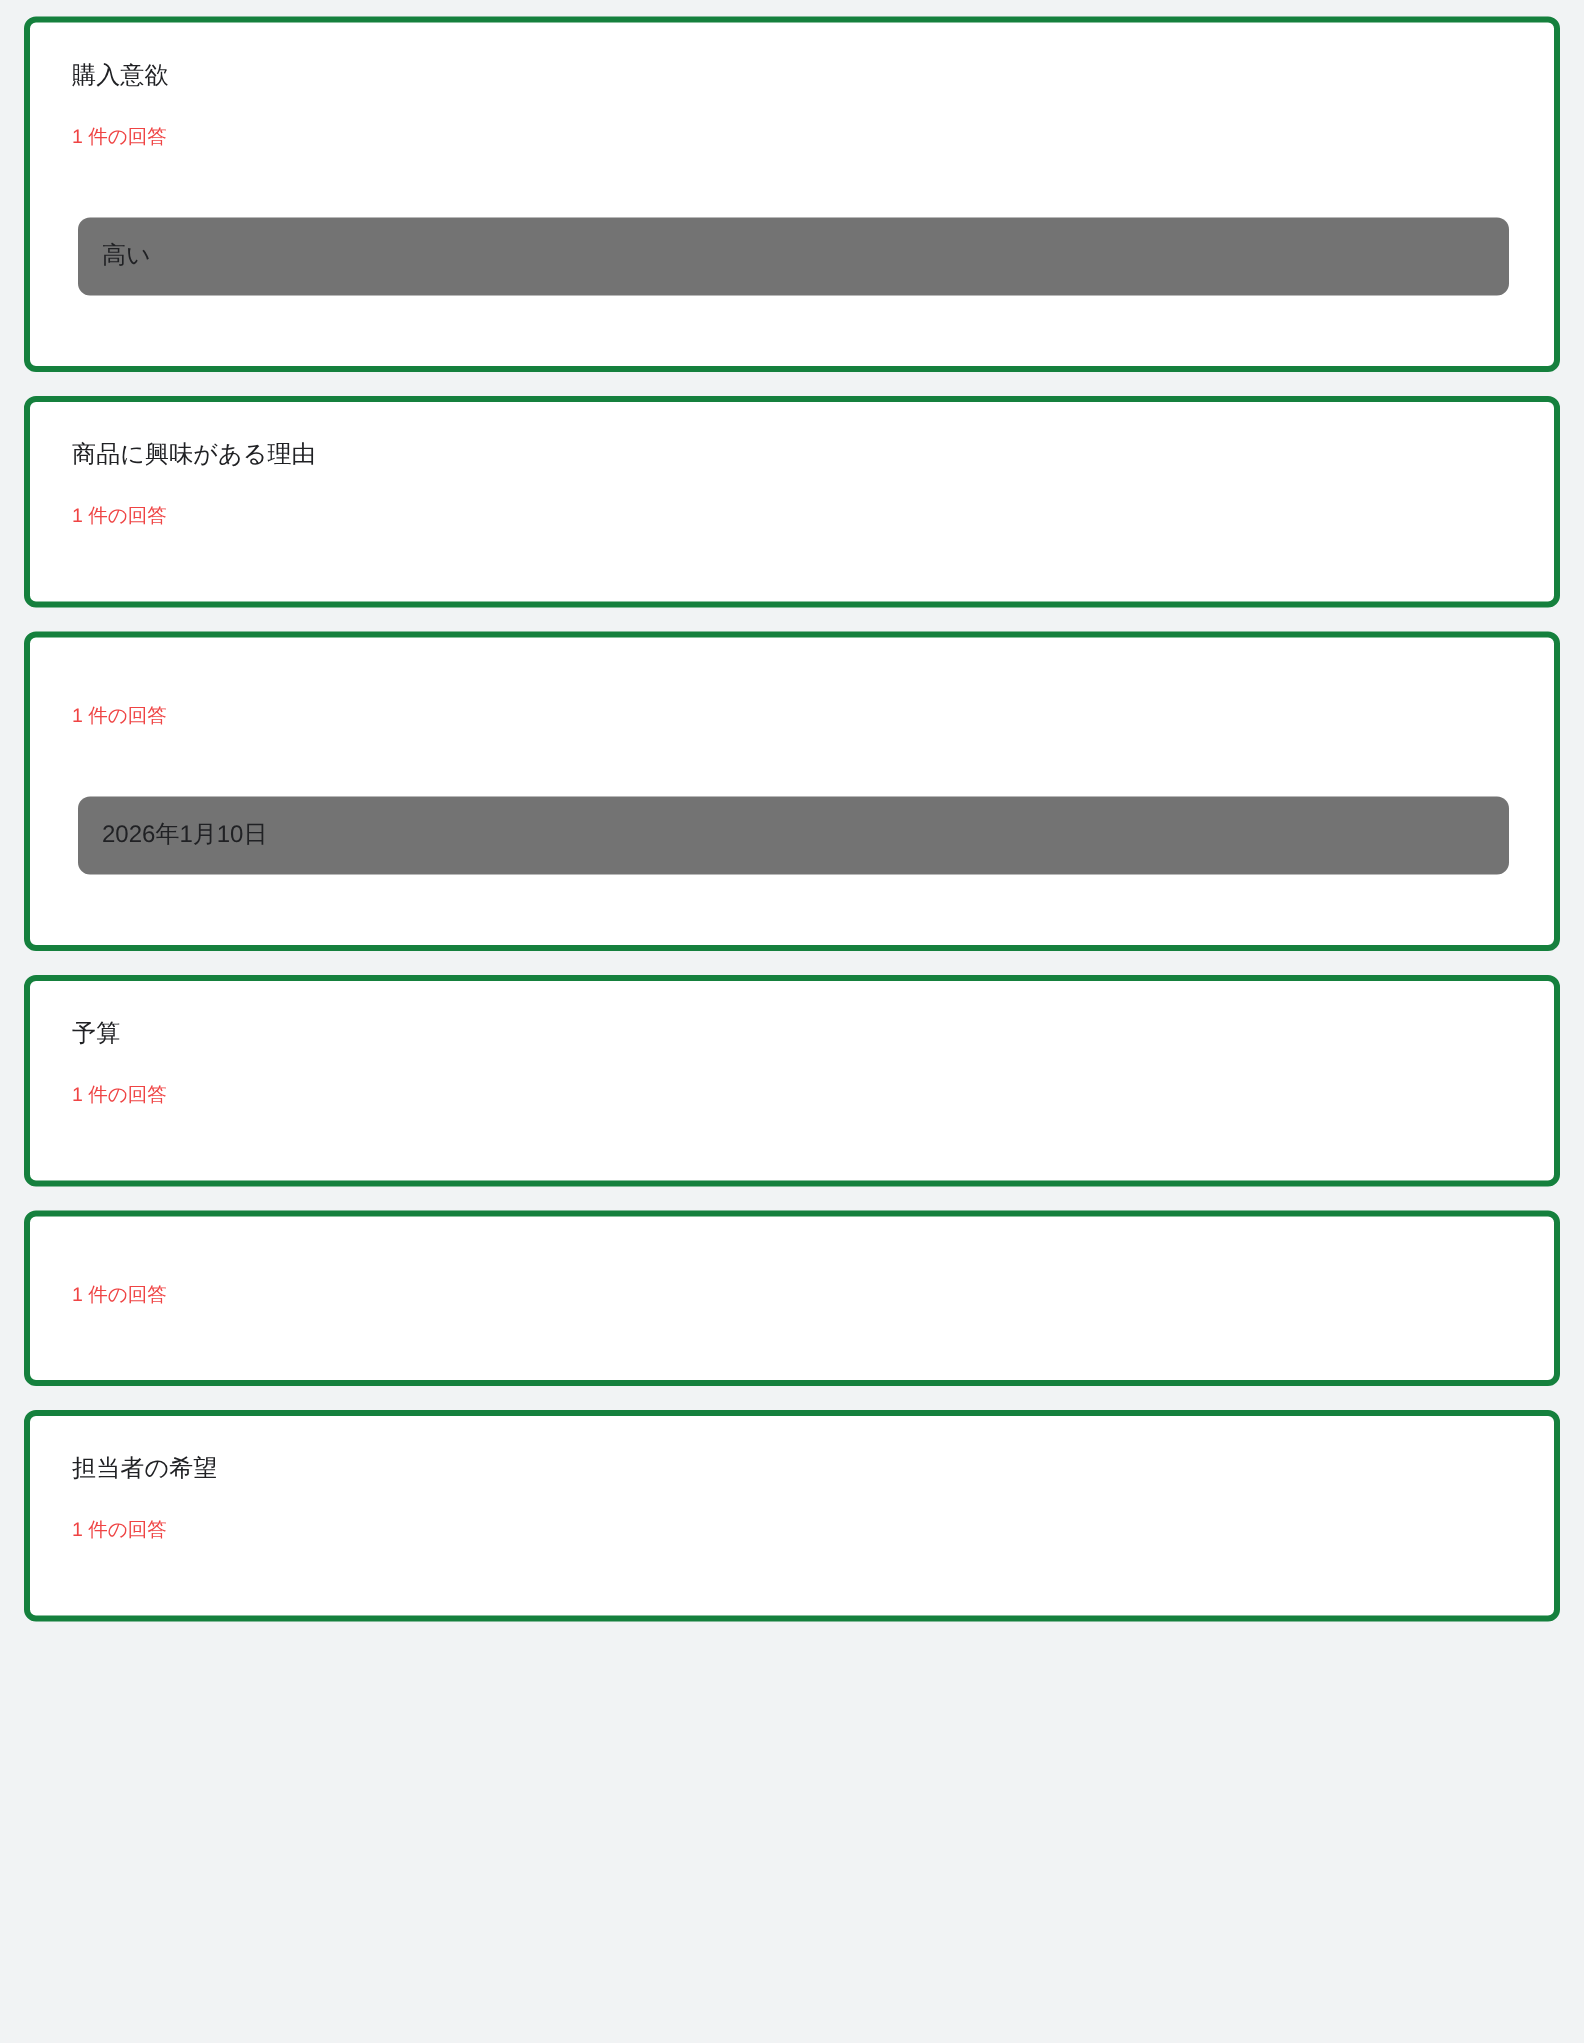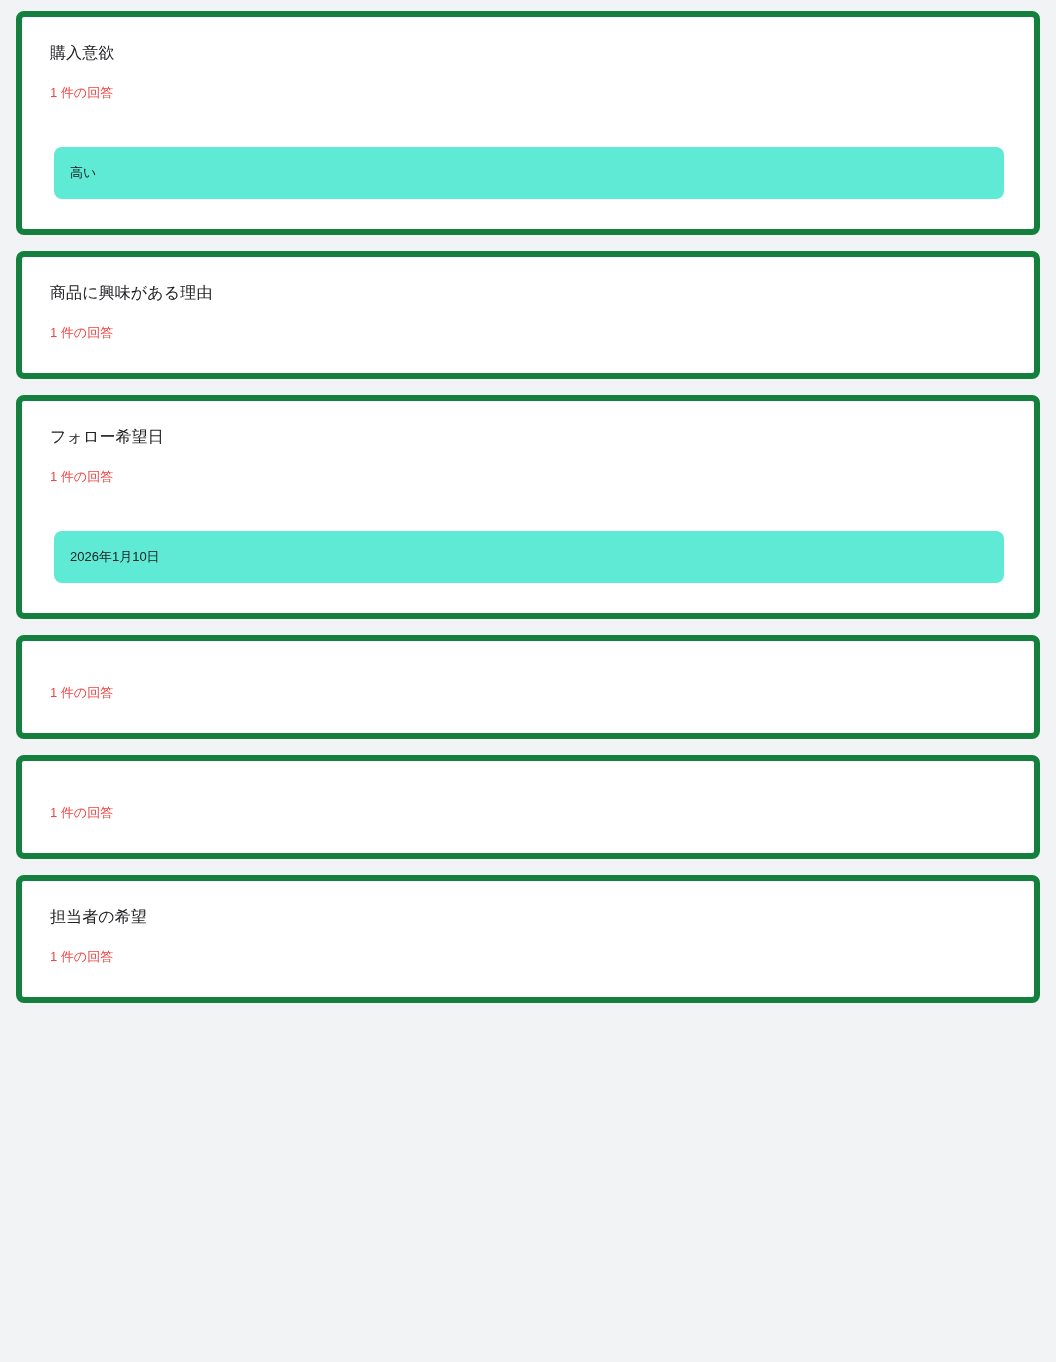--- a/index.html
+++ b/index.html
@@ -17,46 +17,46 @@
     color: #202124;
   }
   .cards-viewport {
     width: 1056px;
     height: 1344px;
     overflow: hidden;
     padding-top: 11px;
   }
   .card {
     background: #ffffff;
-    border: 6px solid #15803d;
+    border: 4px solid #15803d;
     border-radius: 8px;
     margin: 0 16px 16px 16px;
-    padding: 24px 30px 30px 28px;
+    padding: 24px 30px 47px 28px;
   }
   .q-title {
     margin: 0;
     font-size: 16px;
     line-height: 24px;
     font-weight: 400;
     color: #202124;
     letter-spacing: 0.1px;
   }
   .q-count {
     margin-top: 18px;
     font-size: 13px;
     line-height: 20px;
     color: #ef4444;
   }
   .answer-chip {
     margin-top: 44px;
     margin-left: 4px;
-    background: #5eead4;
+    background: #737373;
     border-radius: 8px;
     padding: 16px 16px;
-    font-size: 13px;
+    font-size: 16px;
     line-height: 20px;
     color: #202124;
   }
 </style>
 </head>
 <body>
 
 <div class="cards-viewport">
 
   <section class="card">
@@ -66,28 +66,28 @@
       <span>高い</span>
     </div>
   </section>
 
   <section class="card">
     <h2 class="q-title">商品に興味がある理由</h2>
     <div class="q-count">1 件の回答</div>
   </section>
 
   <section class="card">
-    <h2 class="q-title">フォロー希望日</h2>
     <div class="q-count">1 件の回答</div>
     <div class="answer-chip">
       <span>2026年1月10日</span>
     </div>
   </section>
 
   <section class="card">
+    <h2 class="q-title">予算</h2>
     <div class="q-count">1 件の回答</div>
   </section>
 
   <section class="card">
     <div class="q-count">1 件の回答</div>
   </section>
 
   <section class="card">
     <h2 class="q-title">担当者の希望</h2>
     <div class="q-count">1 件の回答</div>

